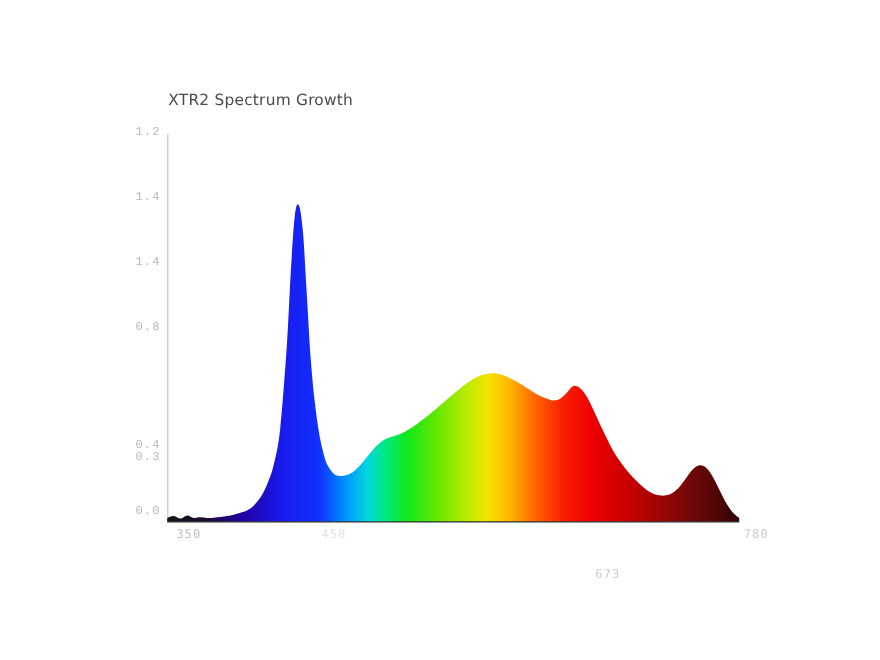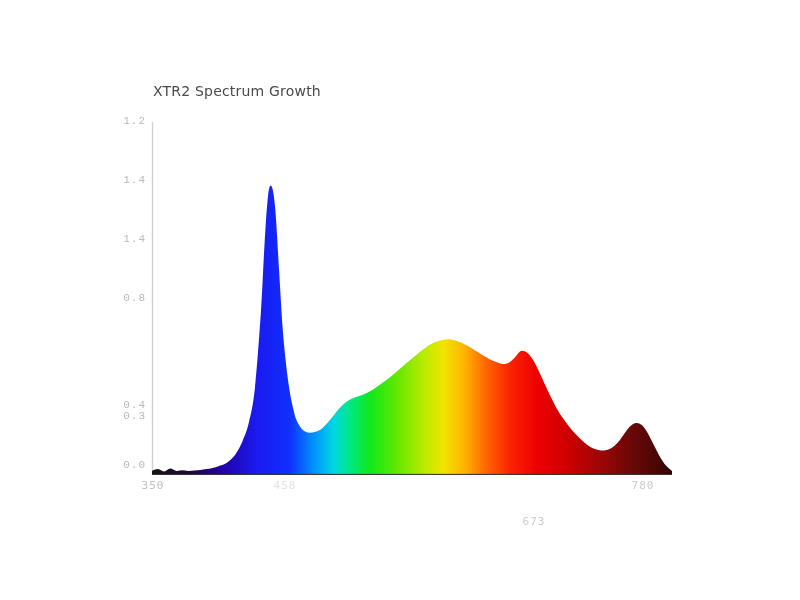--- a/index.html
+++ b/index.html
@@ -41,21 +41,21 @@
     color: #b9b9b9;
     text-align: right;
     width: 40px;
     letter-spacing: 1px;
   }
   .xtick-label {
     position: absolute;
     font-family: "DejaVu Sans Mono", monospace;
     font-size: 11px;
     color: #cccccc;
-    text-align: center;
+    text-align: right;
     width: 60px;
     letter-spacing: 1px;
   }
   .xtick-label.faint {
     color: #e2e2e2;
   }
 </style>
 </head>
 <body>
 
@@ -101,15 +101,15 @@
   <div class="ytick-label" style="left:106px; top:174px;">1.4</div>
   <div class="ytick-label" style="left:106px; top:233px;">1.4</div>
   <div class="ytick-label" style="left:106px; top:292px;">0.8</div>
   <div class="ytick-label" style="left:106px; top:351px;margin-top:48px;">0.4</div>
   <div class="ytick-label" style="left:106px; top:410px;">0.3</div>
   <div class="ytick-label" style="left:106px; top:459px;">0.0</div>
 
   <div class="xtick-label" style="left:123px; top:479px; color:#c0c0c0;">350</div>
   <div class="xtick-label faint" style="left:255px; top:479px;">458</div>
   <div class="xtick-label" style="left:504px; top:479px;margin-top:36px;">673</div>
-  <div class="xtick-label" style="left:613px; top:479px;">780</div>
+  <div class="xtick-label" style="left:639px; top:479px;">780</div>
 
 </div>
 
 </body></html>

